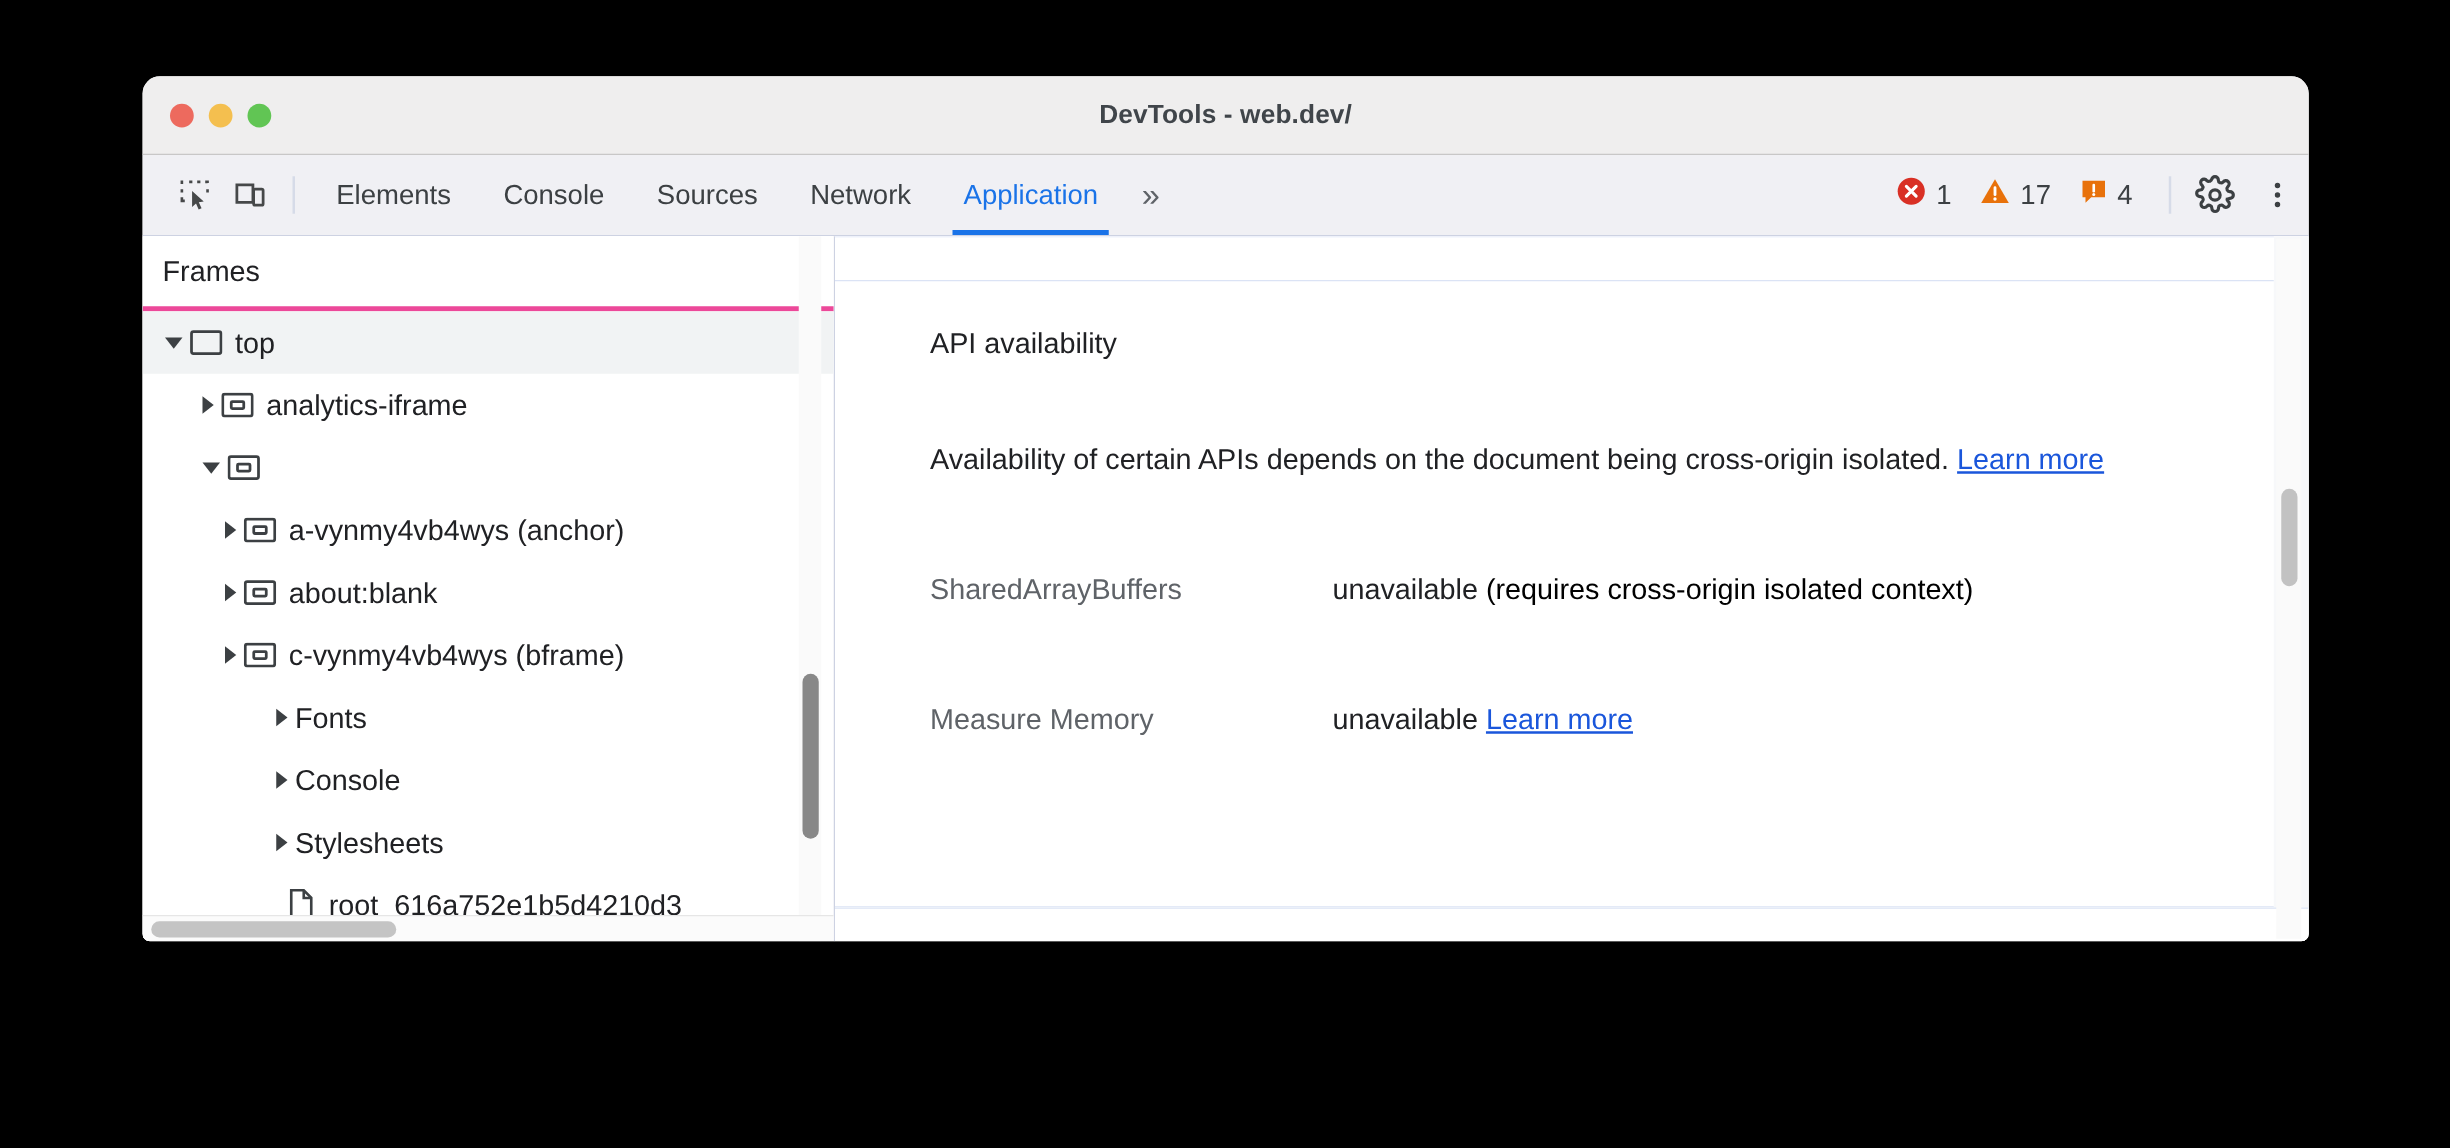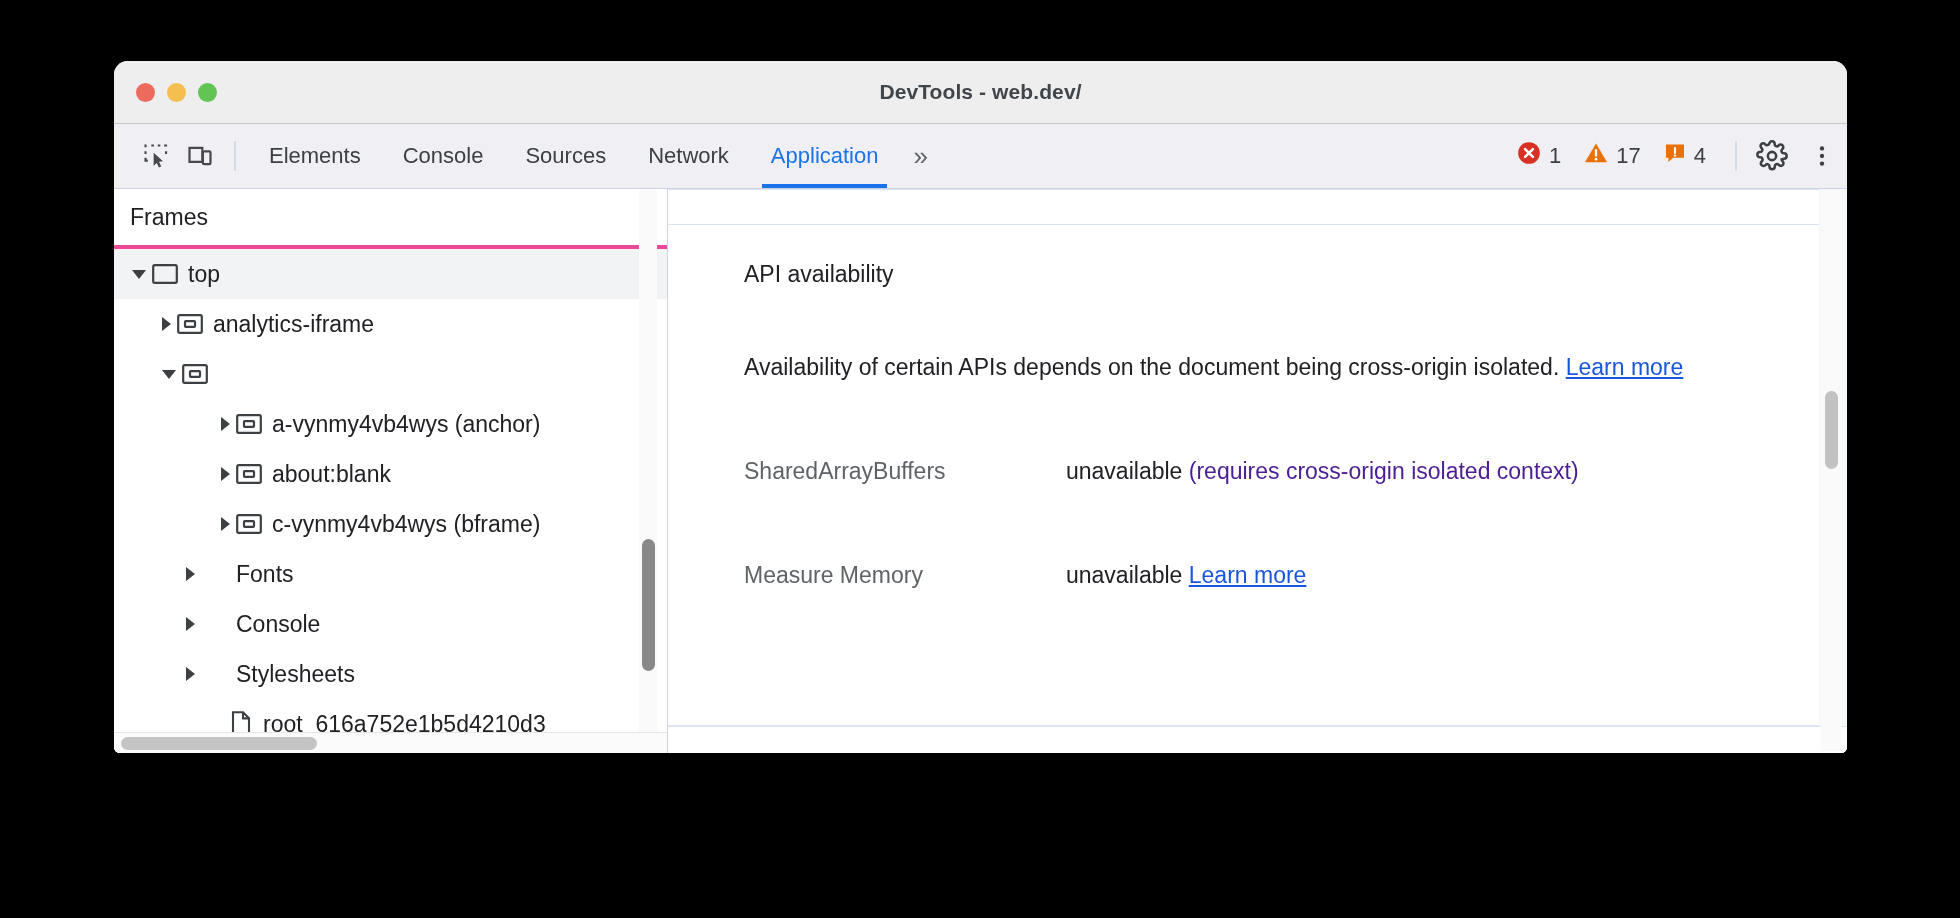--- a/index.html
+++ b/index.html
@@ -208,22 +208,22 @@
     border-right: 7px solid transparent;
   }
   .tw.none { width: 9px; margin-right: 6px; }
 
   .fi { flex: 0 0 auto; margin-right: 10px; display:flex; align-items:center; }
   .rlabel { overflow: visible; }
 
   
   .ind0 { padding-left: 18px; }
   .ind1 { padding-left: 48px; }
-  .ind2 { padding-left: 107px; }
-  .ind1b { padding-left: 72px; gap: 35px; }
+  .ind2 { padding-left: 66px; }
+  .ind1b { padding-left: 107px; }
   .ind2b { padding-left: 100px; }
 
   
   .sb-v {
     position: absolute;
     right: 10px;
     top: 0; bottom: 0;
     width: 18px;
     background: #fafafa;
   }
@@ -313,21 +313,21 @@
     flex: 0 0 292px;
     text-align: left;
     color: #5f6368;
     padding-right: 0;
   }
   .kv .v {
     padding-left: 30px;
     color: #202124;
     max-width: 620px;
   }
-  .kv .v .note { color: #4c1d95; }
+  .kv .v .note { color: #000000; }
 
   
   .main-sb {
     position: absolute;
     right: 6px; top: 2px; bottom: 2px;
     width: 20px;
     background: #fafafa;
   }
   .main-sb .thumb {
     position: absolute;

